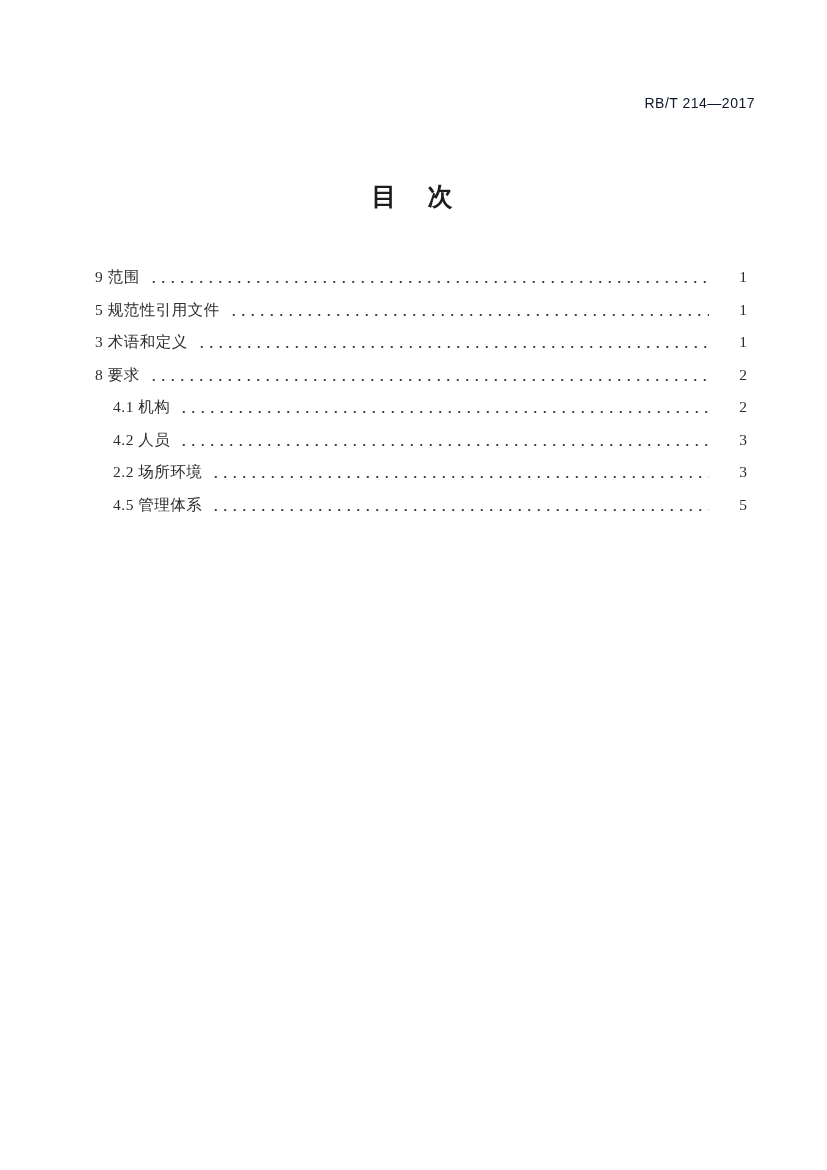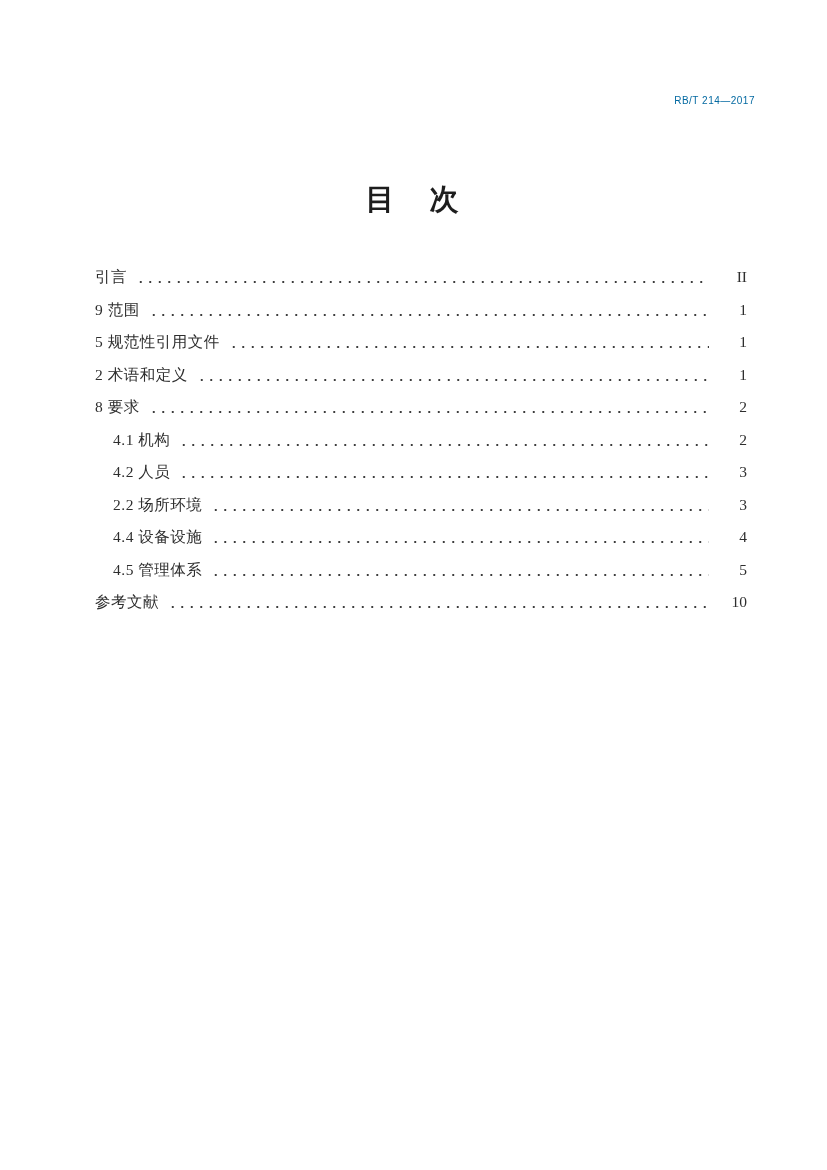--- a/index.html
+++ b/index.html
@@ -14,34 +14,34 @@
     background: #ffffff;
     overflow: hidden;
     font-family: "Liberation Serif", "DejaVu Serif", serif;
     color: #2b2b2b;
   }
   .doc-code {
     position: absolute;
     top: 95px;
     right: 72px;
     font-family: "Liberation Sans", "DejaVu Sans", sans-serif;
-    font-size: 10px;
+    font-size: 14px;
     font-weight: 500;
     letter-spacing: 0.5px;
-    color: #0369a1;
+    color: #0f172a;
   }
   .title {
     position: absolute;
     top: 180px;
     left: 0;
     width: 100%;
     margin: 0;
     text-align: center;
     font-family: "Liberation Sans", "DejaVu Sans", sans-serif;
-    font-size: 29px;
+    font-size: 25px;
     font-weight: 700;
     letter-spacing: 3px;
     color: #1d1d1d;
   }
   .toc {
     position: absolute;
     top: 266px;
     left: 95px;
     right: 80px;
     display: flex;
@@ -86,40 +86,35 @@
 
 <div class="page">
 
   <div class="doc-code">RB/T 214—2017</div>
 
   <h1 class="title">目　次</h1>
 
   <div class="toc">
 
 
-    <div class="toc-row">
-      <span class="toc-label">引言</span>
-      <span class="dots"></span>
-      <span class="page-num">II</span>
-    </div>
 
     <div class="toc-row">
       <span class="toc-label">9 范围</span>
       <span class="dots"></span>
       <span class="page-num">1</span>
     </div>
 
     <div class="toc-row">
       <span class="toc-label">5 规范性引用文件</span>
       <span class="dots"></span>
       <span class="page-num">1</span>
     </div>
 
     <div class="toc-row">
-      <span class="toc-label">2 术语和定义</span>
+      <span class="toc-label">3 术语和定义</span>
       <span class="dots"></span>
       <span class="page-num">1</span>
     </div>
 
     <div class="toc-row">
       <span class="toc-label">8 要求</span>
       <span class="dots"></span>
       <span class="page-num">2</span>
     </div>
 
@@ -134,32 +129,22 @@
       <span class="dots"></span>
       <span class="page-num">3</span>
     </div>
 
     <div class="toc-row indent">
       <span class="toc-label">2.2 场所环境</span>
       <span class="dots"></span>
       <span class="page-num">3</span>
     </div>
 
-    <div class="toc-row indent">
-      <span class="toc-label">4.4 设备设施</span>
-      <span class="dots"></span>
-      <span class="page-num">4</span>
-    </div>
 
     <div class="toc-row indent">
       <span class="toc-label">4.5 管理体系</span>
       <span class="dots"></span>
       <span class="page-num">5</span>
     </div>
 
-    <div class="toc-row">
-      <span class="toc-label">参考文献</span>
-      <span class="dots"></span>
-      <span class="page-num">10</span>
-    </div>
 
   </div>
 </div>
 
 </body></html>

